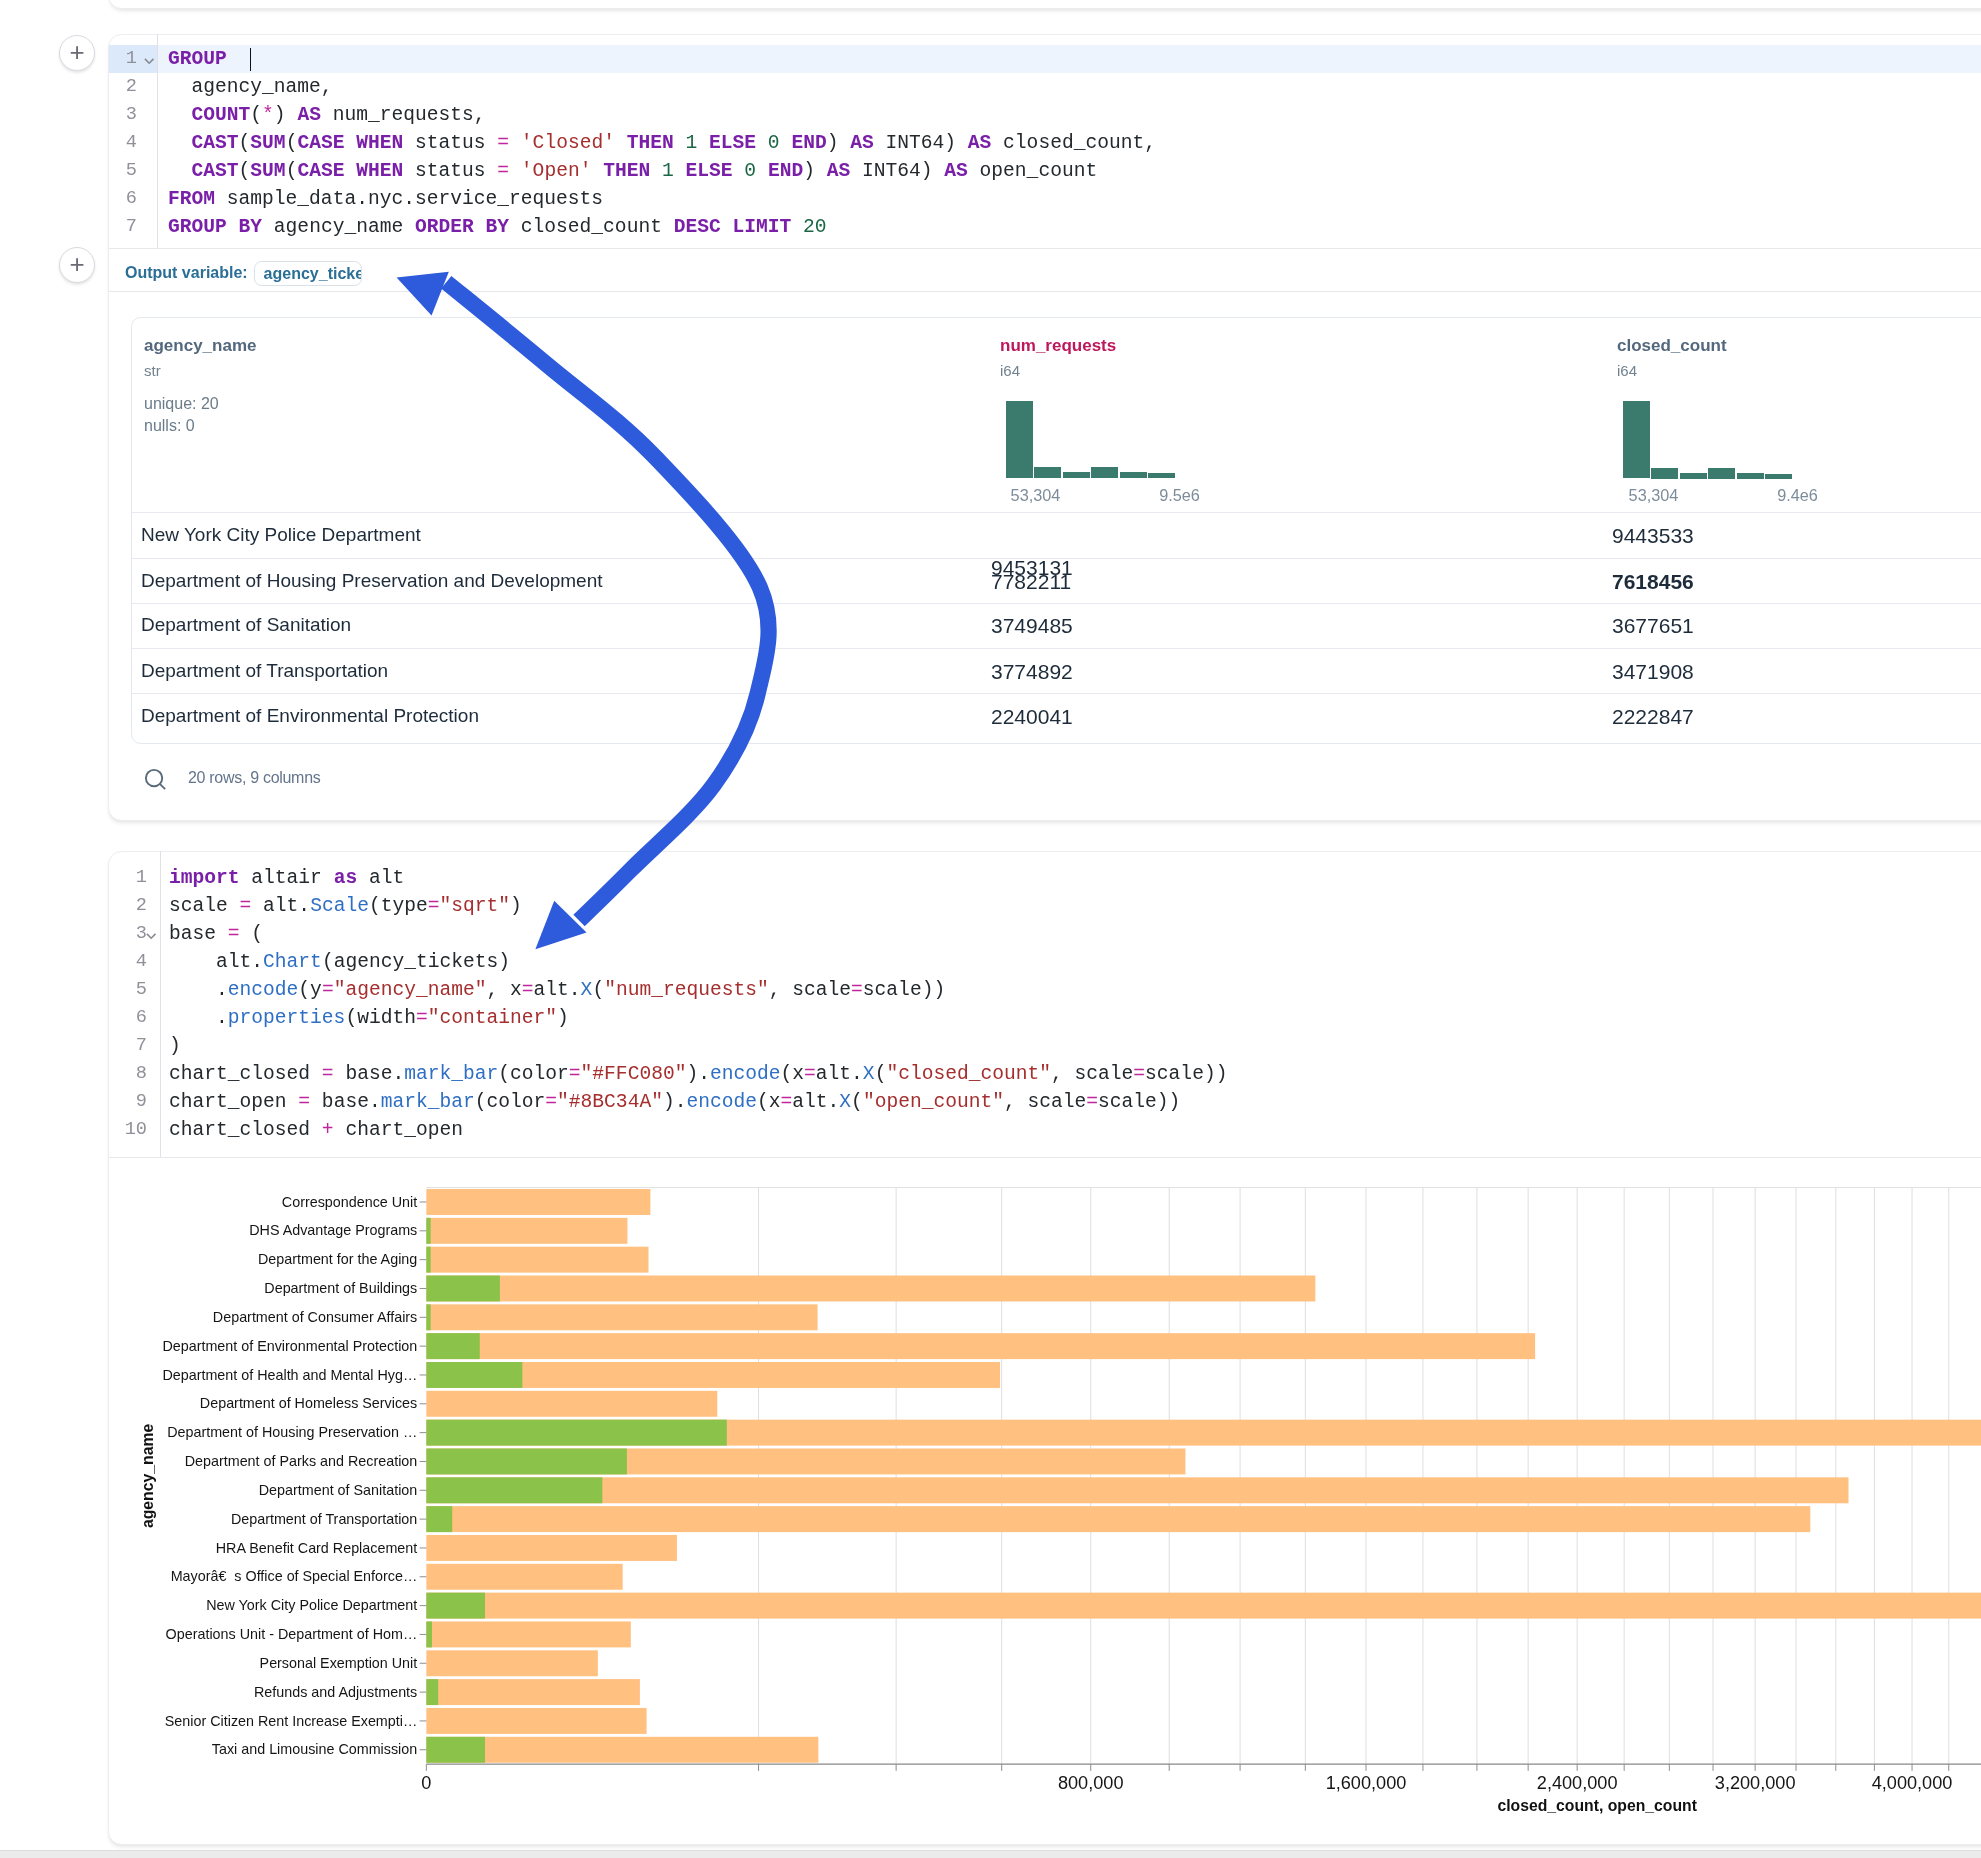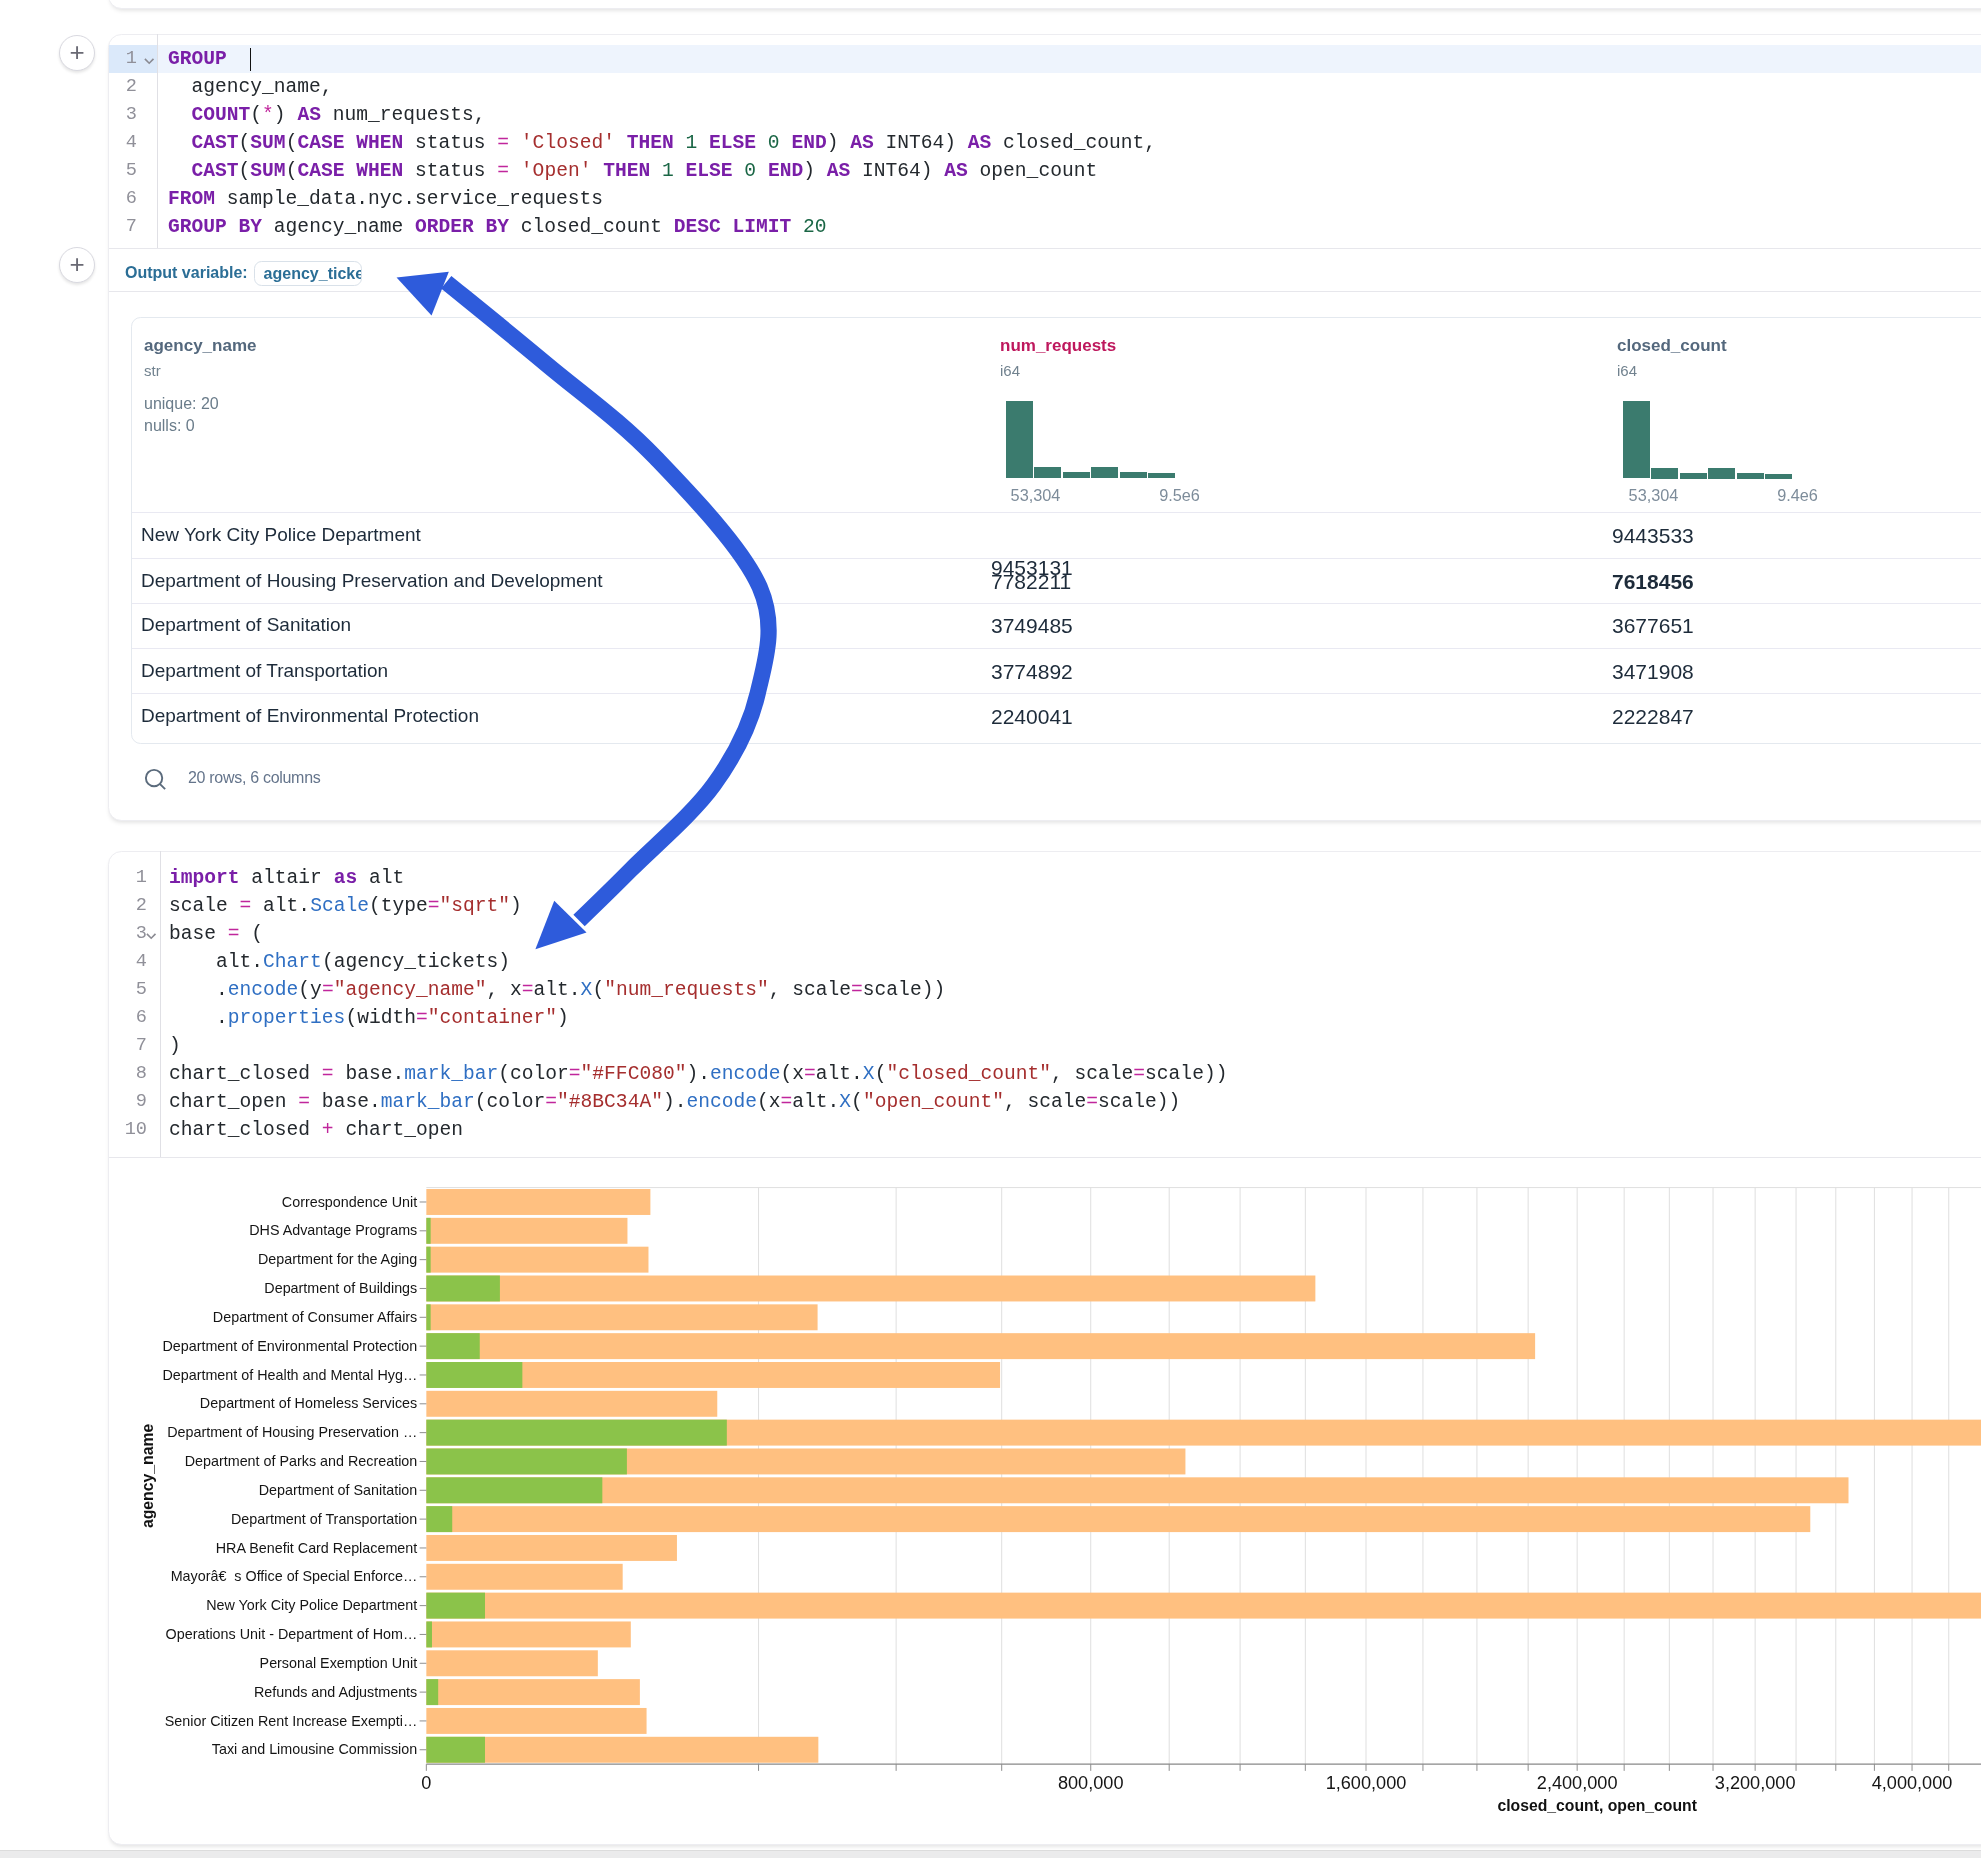--- a/index.html
+++ b/index.html
@@ -110,21 +110,21 @@
   <div style="position:absolute;left:991px;top:660px;font-size:21px;color:#1d2b3a;">3774892</div>
   <div style="position:absolute;left:1612px;top:660px;font-size:21px;color:#1d2b3a;">3471908</div>
   <div style="position:absolute;left:141px;top:705px;font-size:19px;color:#1d2b3a;">Department of Environmental Protection</div>
   <div style="position:absolute;left:991px;top:705px;font-size:21px;color:#1d2b3a;">2240041</div>
   <div style="position:absolute;left:1612px;top:705px;font-size:21px;color:#1d2b3a;">2222847</div>
 
   <svg style="position:absolute;left:143px;top:767px;" width="25" height="25" viewBox="0 0 26 26">
     <circle cx="11.5" cy="11.5" r="8.5" fill="none" stroke="#5b6b7c" stroke-width="2"></circle>
     <line x1="17.5" y1="17.5" x2="23" y2="23" stroke="#5b6b7c" stroke-width="2"></line>
   </svg>
-  <div style="position:absolute;left:188px;top:769px;font-size:16px;letter-spacing:-0.3px;color:#64748b;">20 rows, 6 columns</div>
+  <div style="position:absolute;left:188px;top:769px;font-size:16px;letter-spacing:-0.3px;color:#64748b;">20 rows, 9 columns</div>
 
   <div class="plus" style="left:59px;top:35px;">+</div>
   <div class="plus" style="left:59px;top:247px;">+</div>
 
   <div class="cell" style="top:851px;height:992px;"></div>
   <div class="gut" style="left:109px;top:864px;width:38px;line-height:28px;">1
 2
 3
 4
 5

